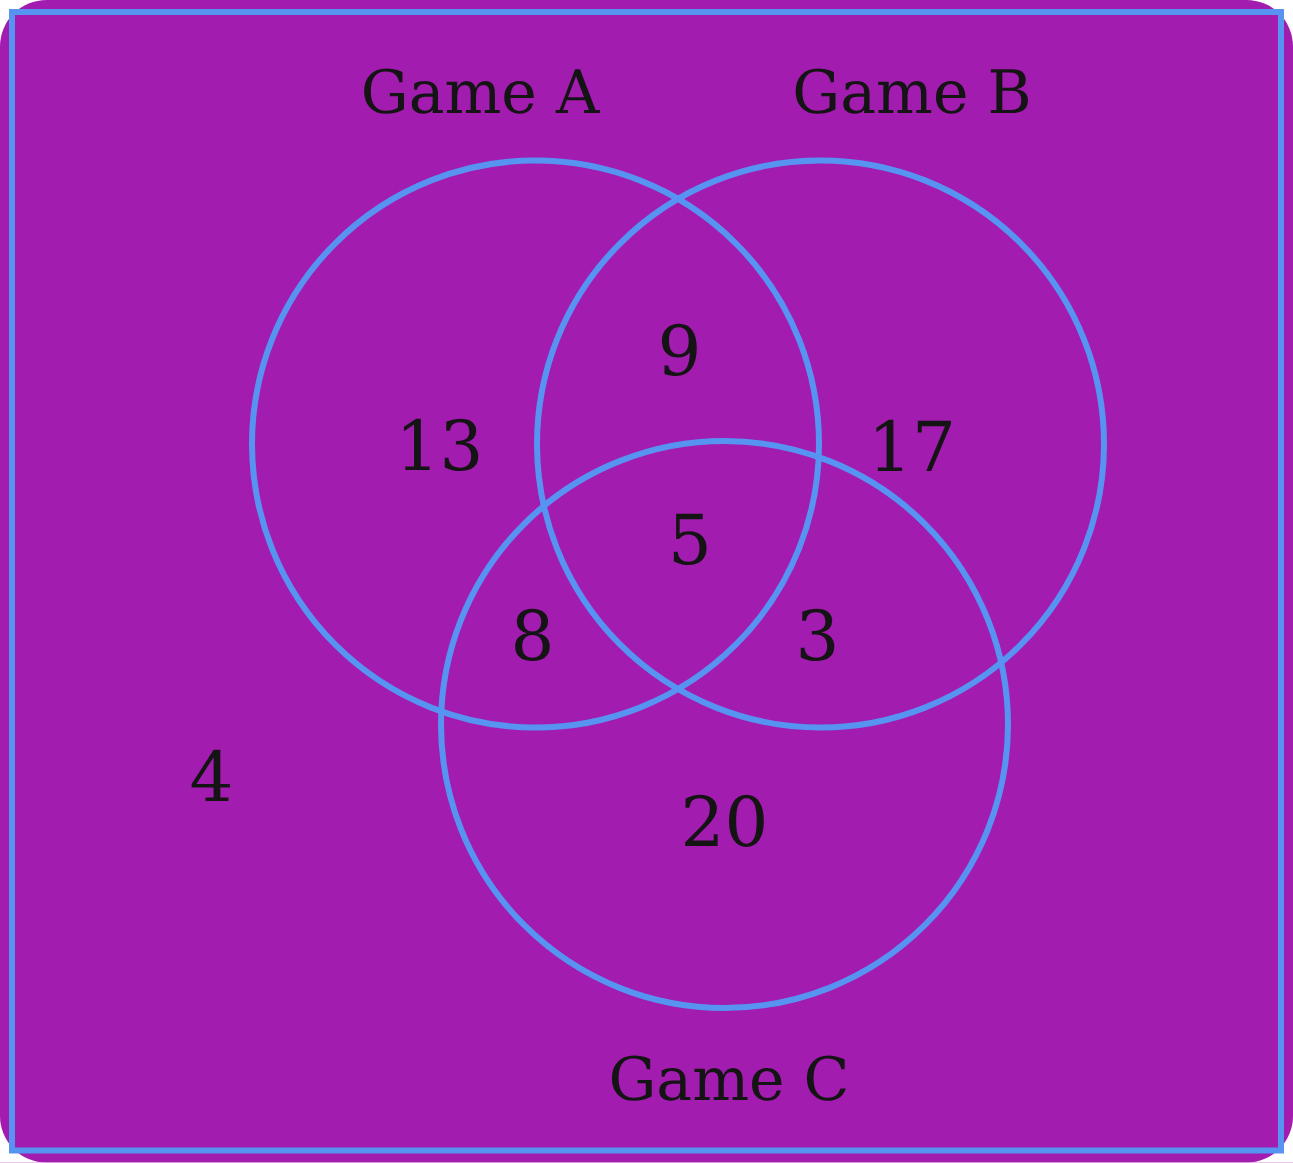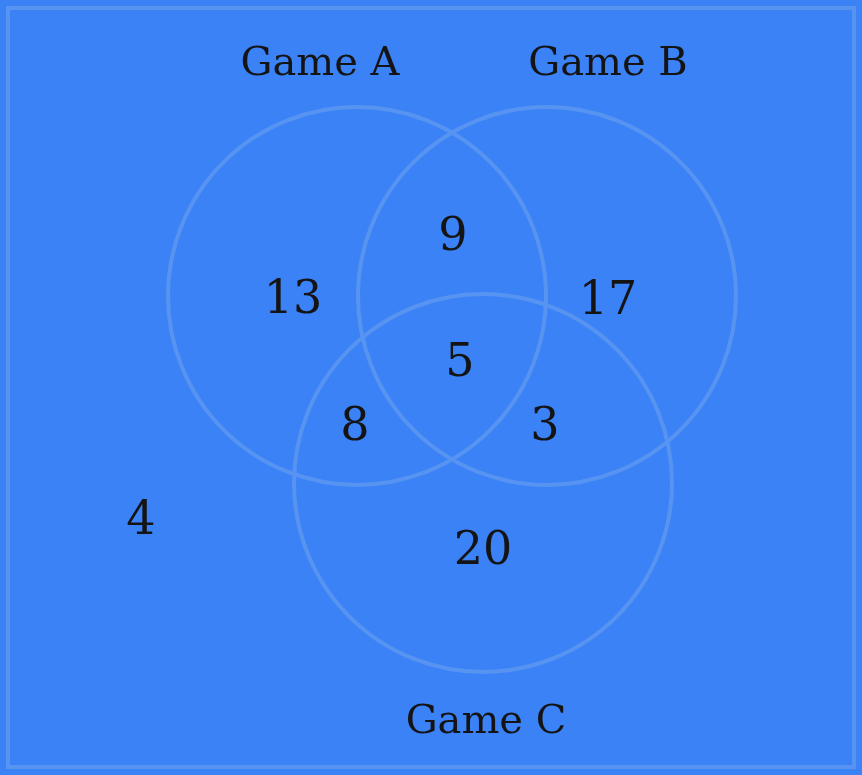--- a/index.html
+++ b/index.html
@@ -8,21 +8,22 @@
     background: #ffffff;
     width: 862px;
     height: 775px;
     overflow: hidden;
     font-family: "DejaVu Serif", "Liberation Serif", serif;
   }
   .canvas {
     position: relative;
     width: 862px;
     height: 775px;
-    background: #3b82f6;
+    background: #a21caf;
+    border-radius: 31px;
   }
   svg { display: block; }
   .venn-circle {
     fill: none;
     stroke-width: 4;
   }
   .frame-rect {
     fill: none;
     stroke-width: 4;
   }

